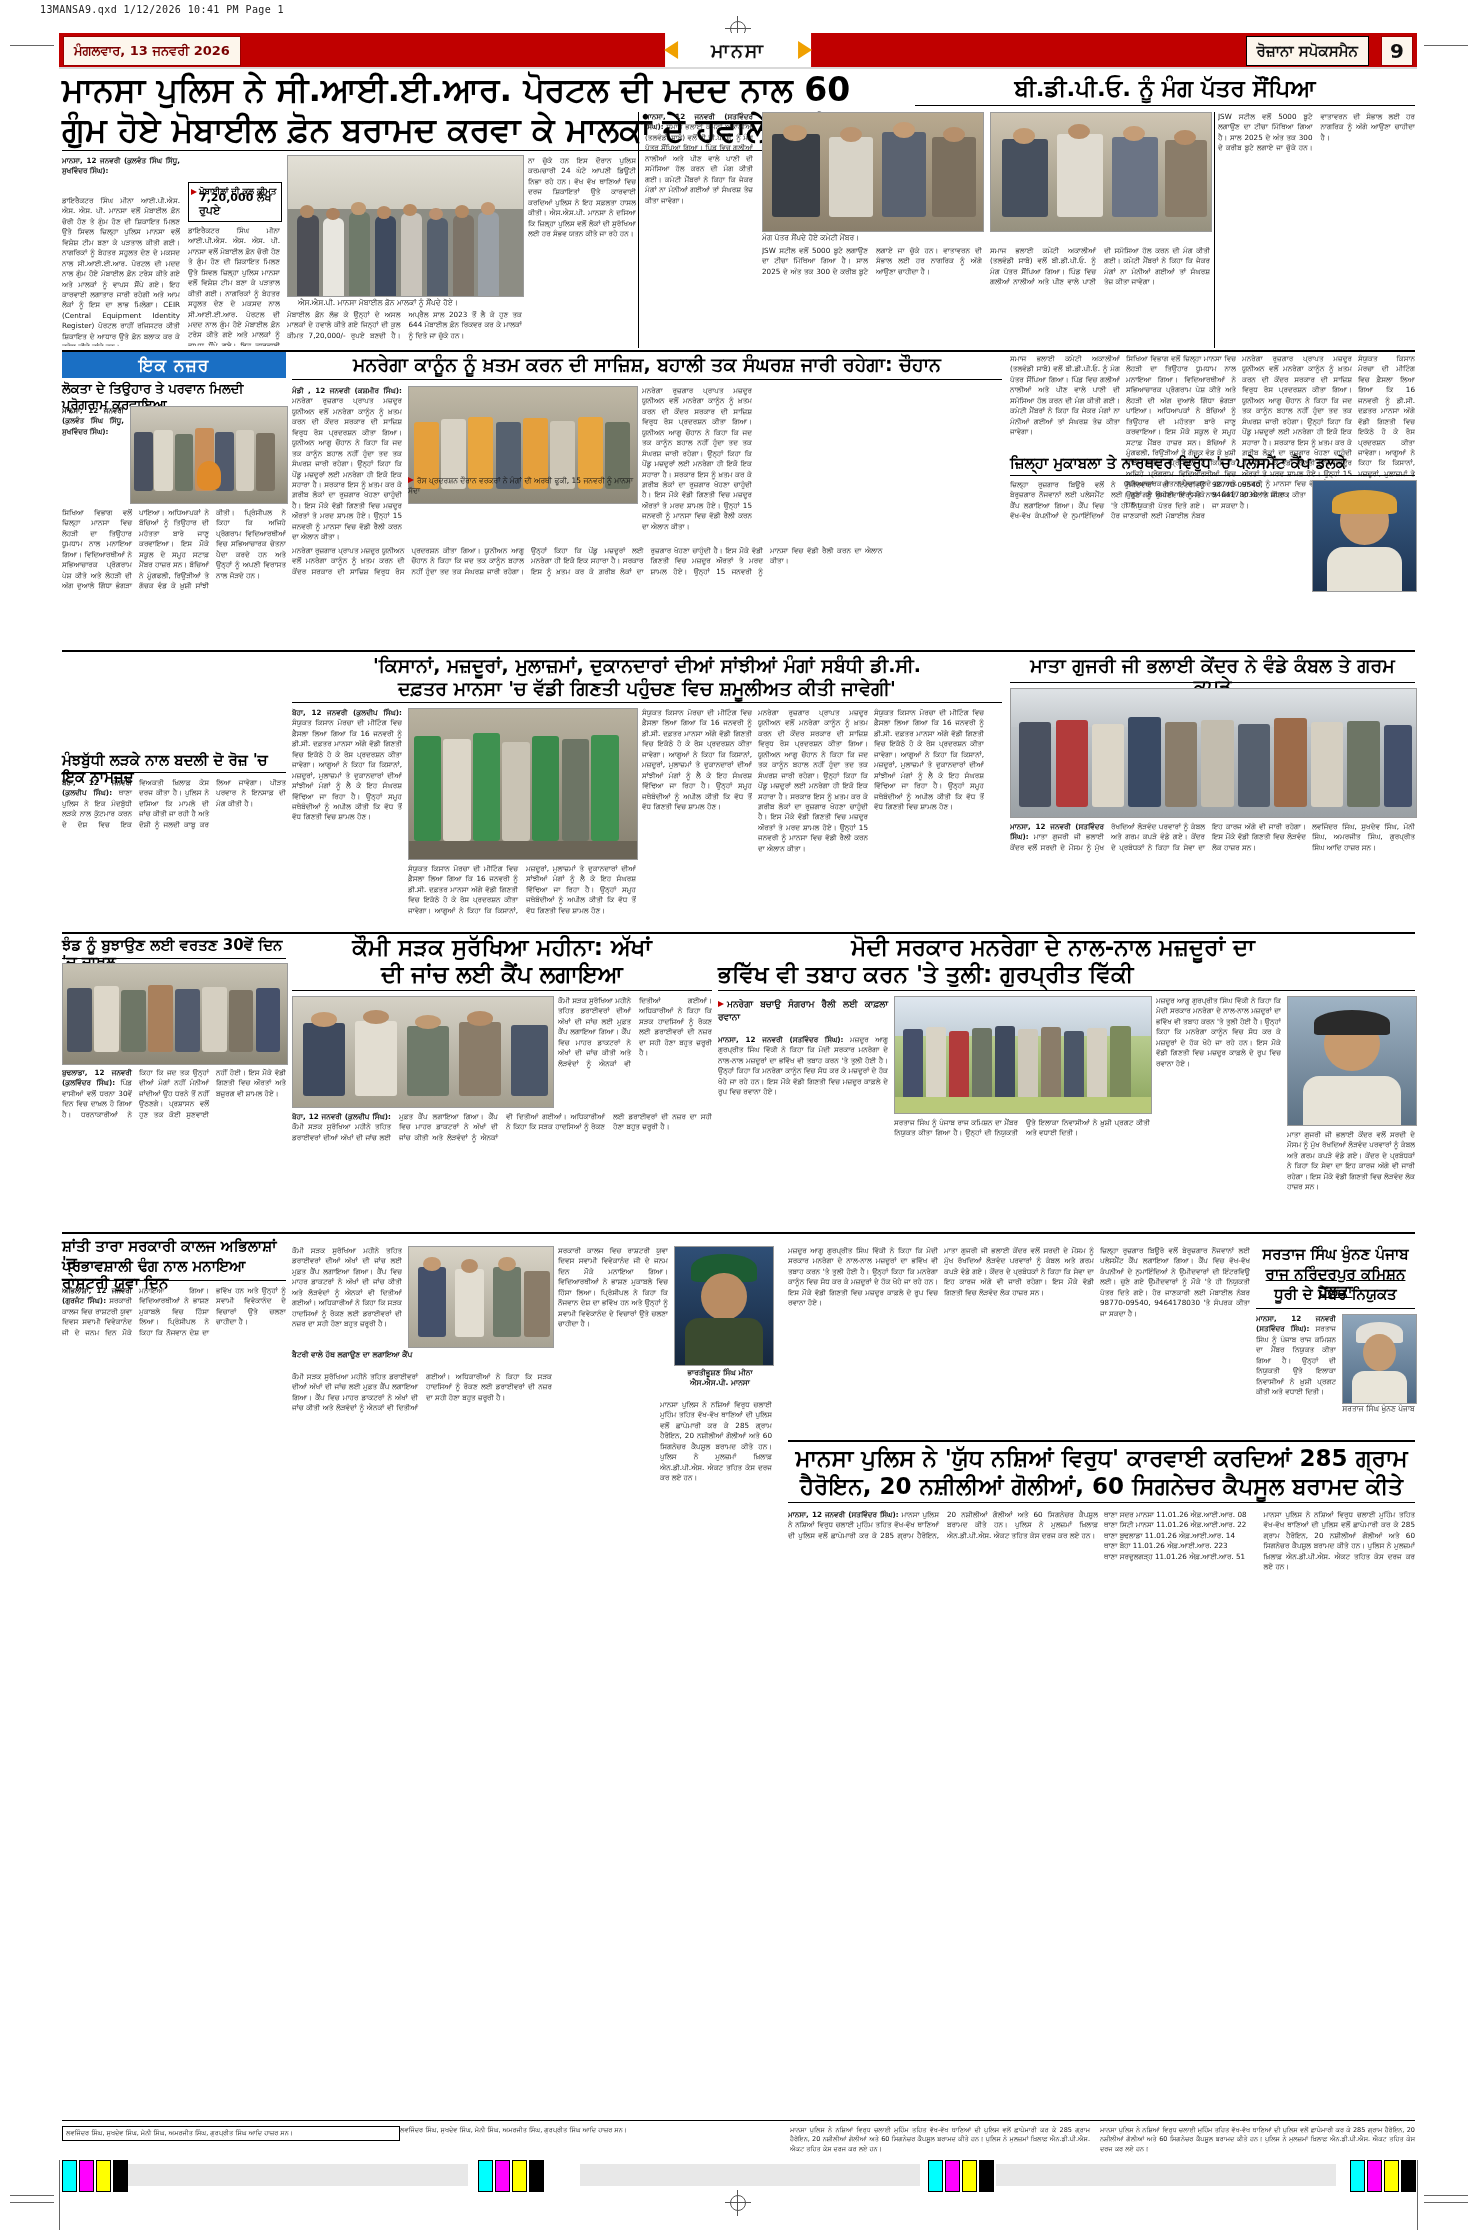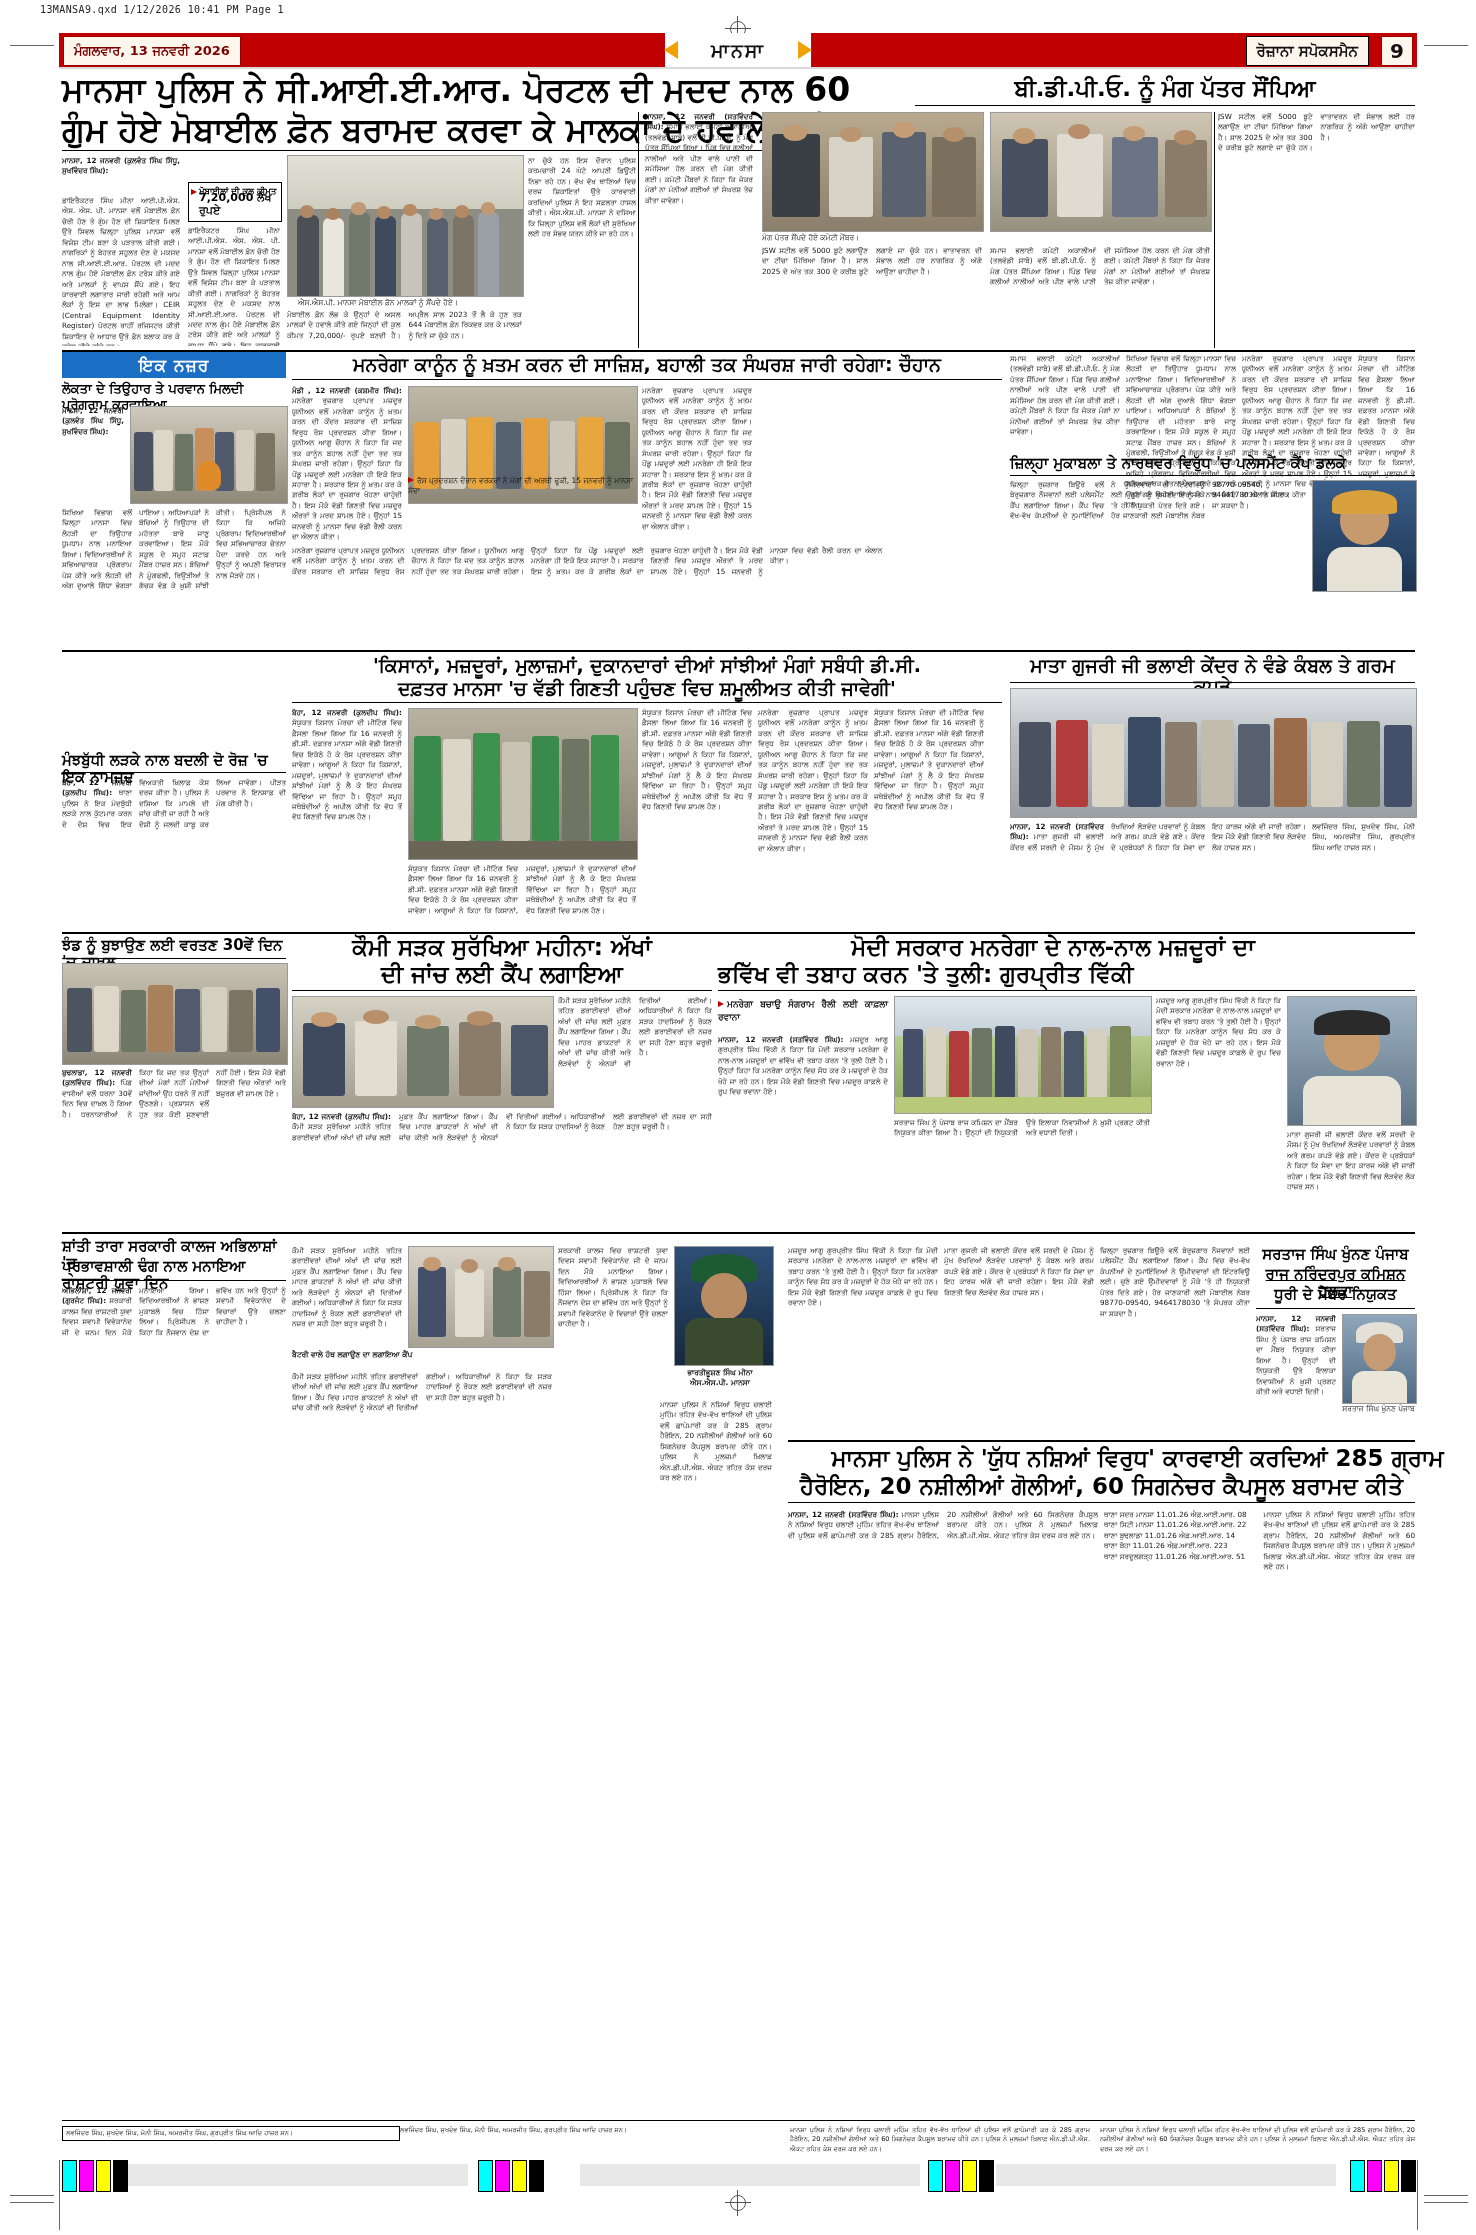--- a/index.html
+++ b/index.html
@@ -460,21 +460,21 @@
   <div class="photo" style="left:1342px;top:1314px;width:73px;height:88px;">
     <div class="ph-inner" style="background:linear-gradient(#8fa6bb,#4f6a85);">
       <div style="position:absolute;left:18%;top:8%;width:64%;height:24%;background:#e3e0d8;border-radius:50% 50% 10% 10%;"></div>
       <div class="head" style="left:28%;top:22%;width:44%;height:42%;background:#c49b73;"></div>
       <div style="position:absolute;left:12%;bottom:0;width:76%;height:36%;background:#e9e5d9;border-radius:12px 12px 0 0;"></div>
     </div>
   </div>
   <div class="cap" style="left:1342px;top:1404px;width:73px;text-align:center;">ਸਰਤਾਜ ਸਿੰਘ ਖੁੰਨਣ ਪੰਜਾਬ</div>
 
   <div class="rule2" style="position:absolute;left:788px;top:1440px;width:627px;"></div>
-  <div class="blk hl hl-lg" style="left:788px;top:1446px;width:627px;text-align:center;margin-left:36px;">ਮਾਨਸਾ ਪੁਲਿਸ ਨੇ 'ਯੁੱਧ ਨਸ਼ਿਆਂ ਵਿਰੁਧ' ਕਾਰਵਾਈ ਕਰਦਿਆਂ 285 ਗ੍ਰਾਮ</div>
+  <div class="blk hl hl-lg" style="left:788px;top:1446px;width:627px;text-align:center;">ਮਾਨਸਾ ਪੁਲਿਸ ਨੇ 'ਯੁੱਧ ਨਸ਼ਿਆਂ ਵਿਰੁਧ' ਕਾਰਵਾਈ ਕਰਦਿਆਂ 285 ਗ੍ਰਾਮ</div>
   <div class="blk hl hl-lg" style="left:788px;top:1474px;width:627px;text-align:center;">ਹੈਰੋਇਨ, 20 ਨਸ਼ੀਲੀਆਂ ਗੋਲੀਆਂ, 60 ਸਿਗਨੇਚਰ ਕੈਪਸੂਲ ਬਰਾਮਦ ਕੀਤੇ</div>
   <div class="rule" style="position:absolute;left:788px;top:1502px;width:627px;"></div>
 
   <div class="blk body-col" style="left:788px;top:1510px;width:310px;height:606px;overflow:hidden;column-count:2;column-gap:8px;">
     <span class="lead">ਮਾਨਸਾ, 12 ਜਨਵਰੀ (ਸਤਵਿੰਦਰ ਸਿੰਘ):</span>
     <span>ਮਾਨਸਾ ਪੁਲਿਸ ਨੇ ਨਸ਼ਿਆਂ ਵਿਰੁਧ ਚਲਾਈ ਮੁਹਿੰਮ ਤਹਿਤ ਵੱਖ-ਵੱਖ ਥਾਣਿਆਂ ਦੀ ਪੁਲਿਸ ਵਲੋਂ ਛਾਪੇਮਾਰੀ ਕਰ ਕੇ 285 ਗ੍ਰਾਮ ਹੈਰੋਇਨ, 20 ਨਸ਼ੀਲੀਆਂ ਗੋਲੀਆਂ ਅਤੇ 60 ਸਿਗਨੇਚਰ ਕੈਪਸੂਲ ਬਰਾਮਦ ਕੀਤੇ ਹਨ। ਪੁਲਿਸ ਨੇ ਮੁਲਜ਼ਮਾਂ ਖ਼ਿਲਾਫ਼ ਐਨ.ਡੀ.ਪੀ.ਐਸ. ਐਕਟ ਤਹਿਤ ਕੇਸ ਦਰਜ ਕਰ ਲਏ ਹਨ।</span>
   </div>
   <div class="blk body-col" style="left:1104px;top:1510px;width:311px;height:606px;overflow:hidden;column-count:2;column-gap:8px;">
     <div>ਥਾਣਾ ਸਦਰ ਮਾਨਸਾ   11.01.26   ਐਫ਼.ਆਈ.ਆਰ. 08</div>
     <div>ਥਾਣਾ ਸਿਟੀ ਮਾਨਸਾ   11.01.26   ਐਫ਼.ਆਈ.ਆਰ. 22</div>

